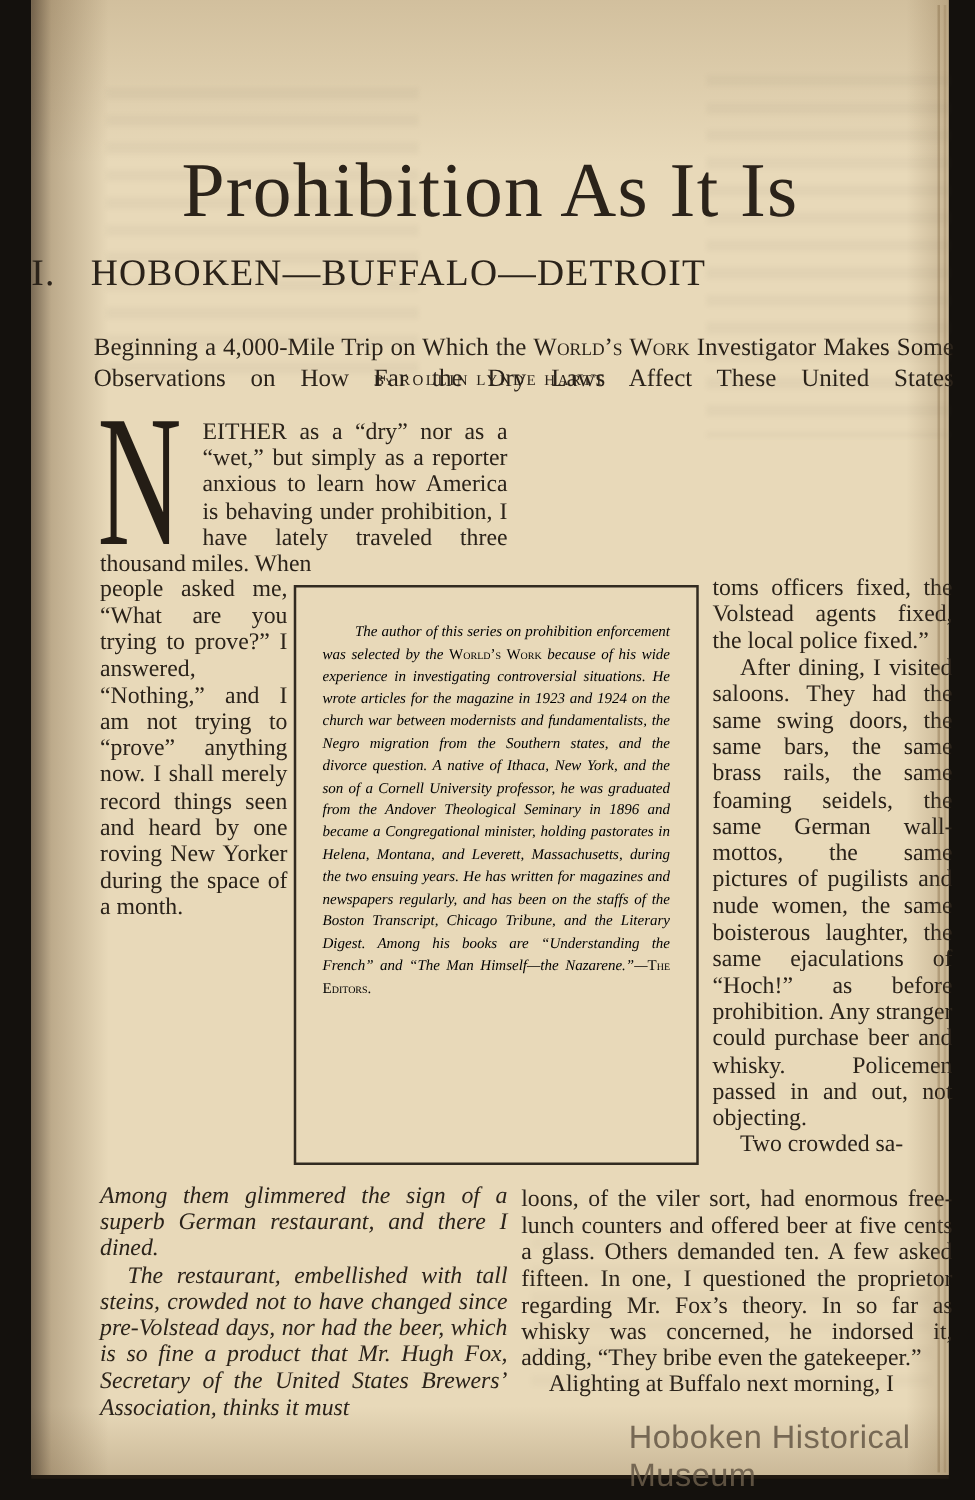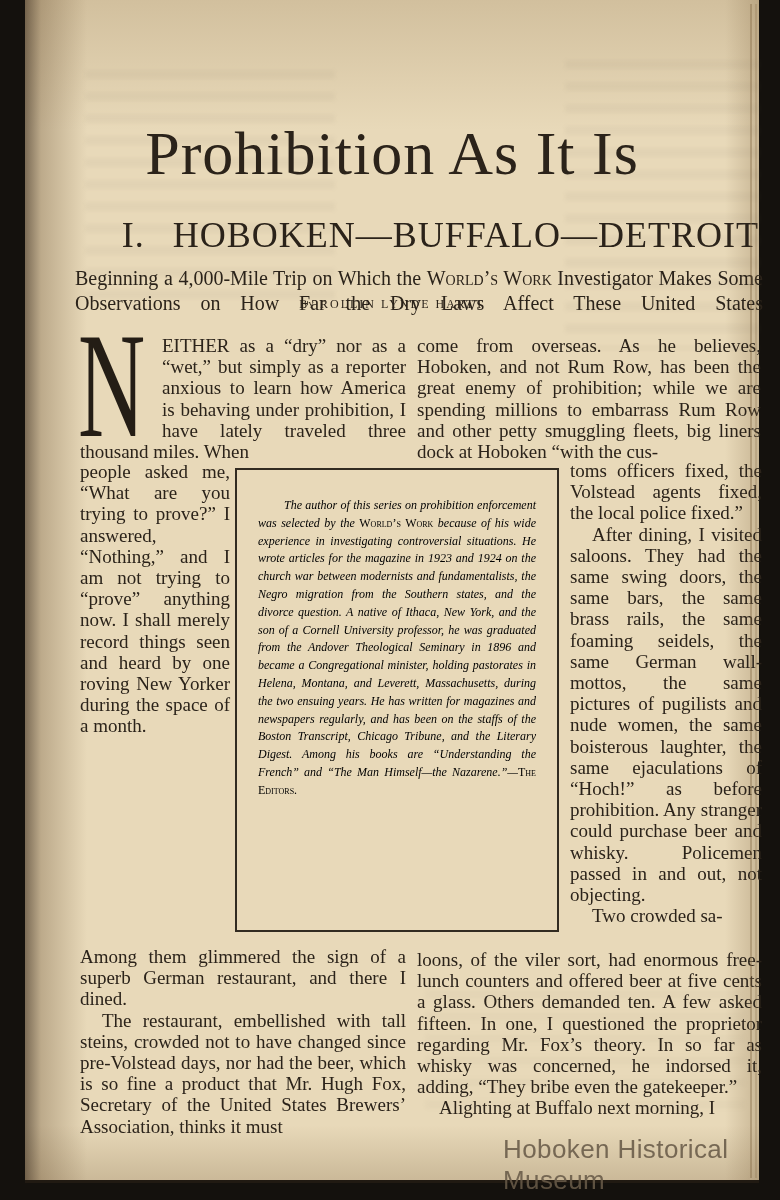--- a/index.html
+++ b/index.html
@@ -27,41 +27,41 @@
   .ghost{
     position:absolute;opacity:.30;filter:blur(2px);pointer-events:none;
     background:repeating-linear-gradient(180deg, rgba(118,108,88,.20) 0 9px, rgba(0,0,0,0) 9px 22px);
   }
   .ink{color:#2b231a;}
   .title{
     position:absolute;top:118px;left:0;width:100%;text-align:center;
     font-size:62px;letter-spacing:1px;font-weight:400;
   }
   .chapter{
-    position:absolute;top:214px;left:0;width:100%;text-align:right;
-    font-size:36px;letter-spacing:1px;
+    position:absolute;top:202px;left:0;width:100%;text-align:left;
+    font-size:30px;letter-spacing:1px;
   }
   .chapter .num{margin-right:28px;}
   .standfirst{
     position:absolute;top:266px;left:50px;width:688px;
     font-size:20px;line-height:25px;text-align:justify;text-align-last:justify;
   }
   .sc{font-variant:small-caps;}
   .byline{
     position:absolute;top:297px;left:0;width:100%;text-align:center;
     font-size:12px;letter-spacing:2px;
   }
   .byline .by{font-variant:small-caps;letter-spacing:1px;}
   .bodytext p{margin:0;text-align:justify;font-size:19px;line-height:21.2px;}
   .bodytext p.ind{text-indent:22px;}
   .col-top-left{position:absolute;left:55px;top:335px;width:326px;}
   .col-top-right{position:absolute;left:392px;top:335px;width:344px;}
   .col-narrow-left{position:absolute;left:55px;top:461px;width:150px;}
   .col-narrow-right{position:absolute;left:545px;top:460px;width:192px;}
-  .col-bottom-left{position:absolute;left:55px;top:946px;width:326px;}
+  .col-bottom-left{position:absolute;left:55px;top:946px;width:326px;font-style:italic;}
   .col-bottom-right{position:absolute;left:392px;top:949px;width:345px;}
   .dropcap{
     float:left;width:72px;height:103px;margin:3px 10px 0 0;position:relative;
   }
   .dropcap span{
     position:absolute;left:-2px;top:-28px;font-size:150px;line-height:1;
     transform:scaleX(.62);transform-origin:left top;color:#241d15;
   }
   .authorbox{
     position:absolute;left:210px;top:468px;width:324px;height:464px;
@@ -100,23 +100,20 @@
     <span>ROLLIN LYNDE HARTT</span>
   </div>
 
   <div class="bodytext col-top-left ink">
     <div class="dropcap">
         <span>N</span>
       </div>
     <p>EITHER as a “dry” nor as a “wet,” but simply as a reporter anxious to learn how America is behaving under prohibition, I have lately traveled three thousand miles.  When</p>
   </div>
 
-  <div class="bodytext col-top-right ink">
-    <p>come from overseas.  As he believes, Hoboken, and not Rum Row, has been the great enemy of prohibition; while we are spending millions to embarrass Rum Row and other petty smuggling fleets, big liners dock at Hoboken “with the cus-</p>
-  </div>
 
   <div class="bodytext col-narrow-left ink">
     <p>people asked me, “What are you trying to prove?”  I answered, “Nothing,” and I am not trying to “prove” anything now.  I shall merely record things seen and heard by one roving New Yorker during the space of a month.</p>
   </div>
 
   <div class="authorbox">
     <p><span>The author of this series on prohibition enforcement was selected by the </span><span class="sc" style="font-style:normal;">World’s Work</span><span> because of his wide experience in investigating controversial situations.  He wrote articles for the magazine in 1923 and 1924 on the church war between modernists and fundamentalists, the Negro migration from the Southern states, and the divorce question.  A native of Ithaca, New York, and the son of a Cornell University professor, he was graduated from the Andover Theological Seminary in 1896 and became a Congregational minister, holding pastorates in Helena, Montana, and Leverett, Massachusetts, during the two ensuing years.  He has written for magazines and newspapers regularly, and has been on the staffs of the Boston Transcript, Chicago Tribune, and the Literary Digest.  Among his books are “Understanding the French” and “The Man Himself—the Nazarene.”—</span><span class="sc" style="font-style:normal;">The Editors.</span></p>
   </div>
 
   <div class="bodytext col-narrow-right ink">

